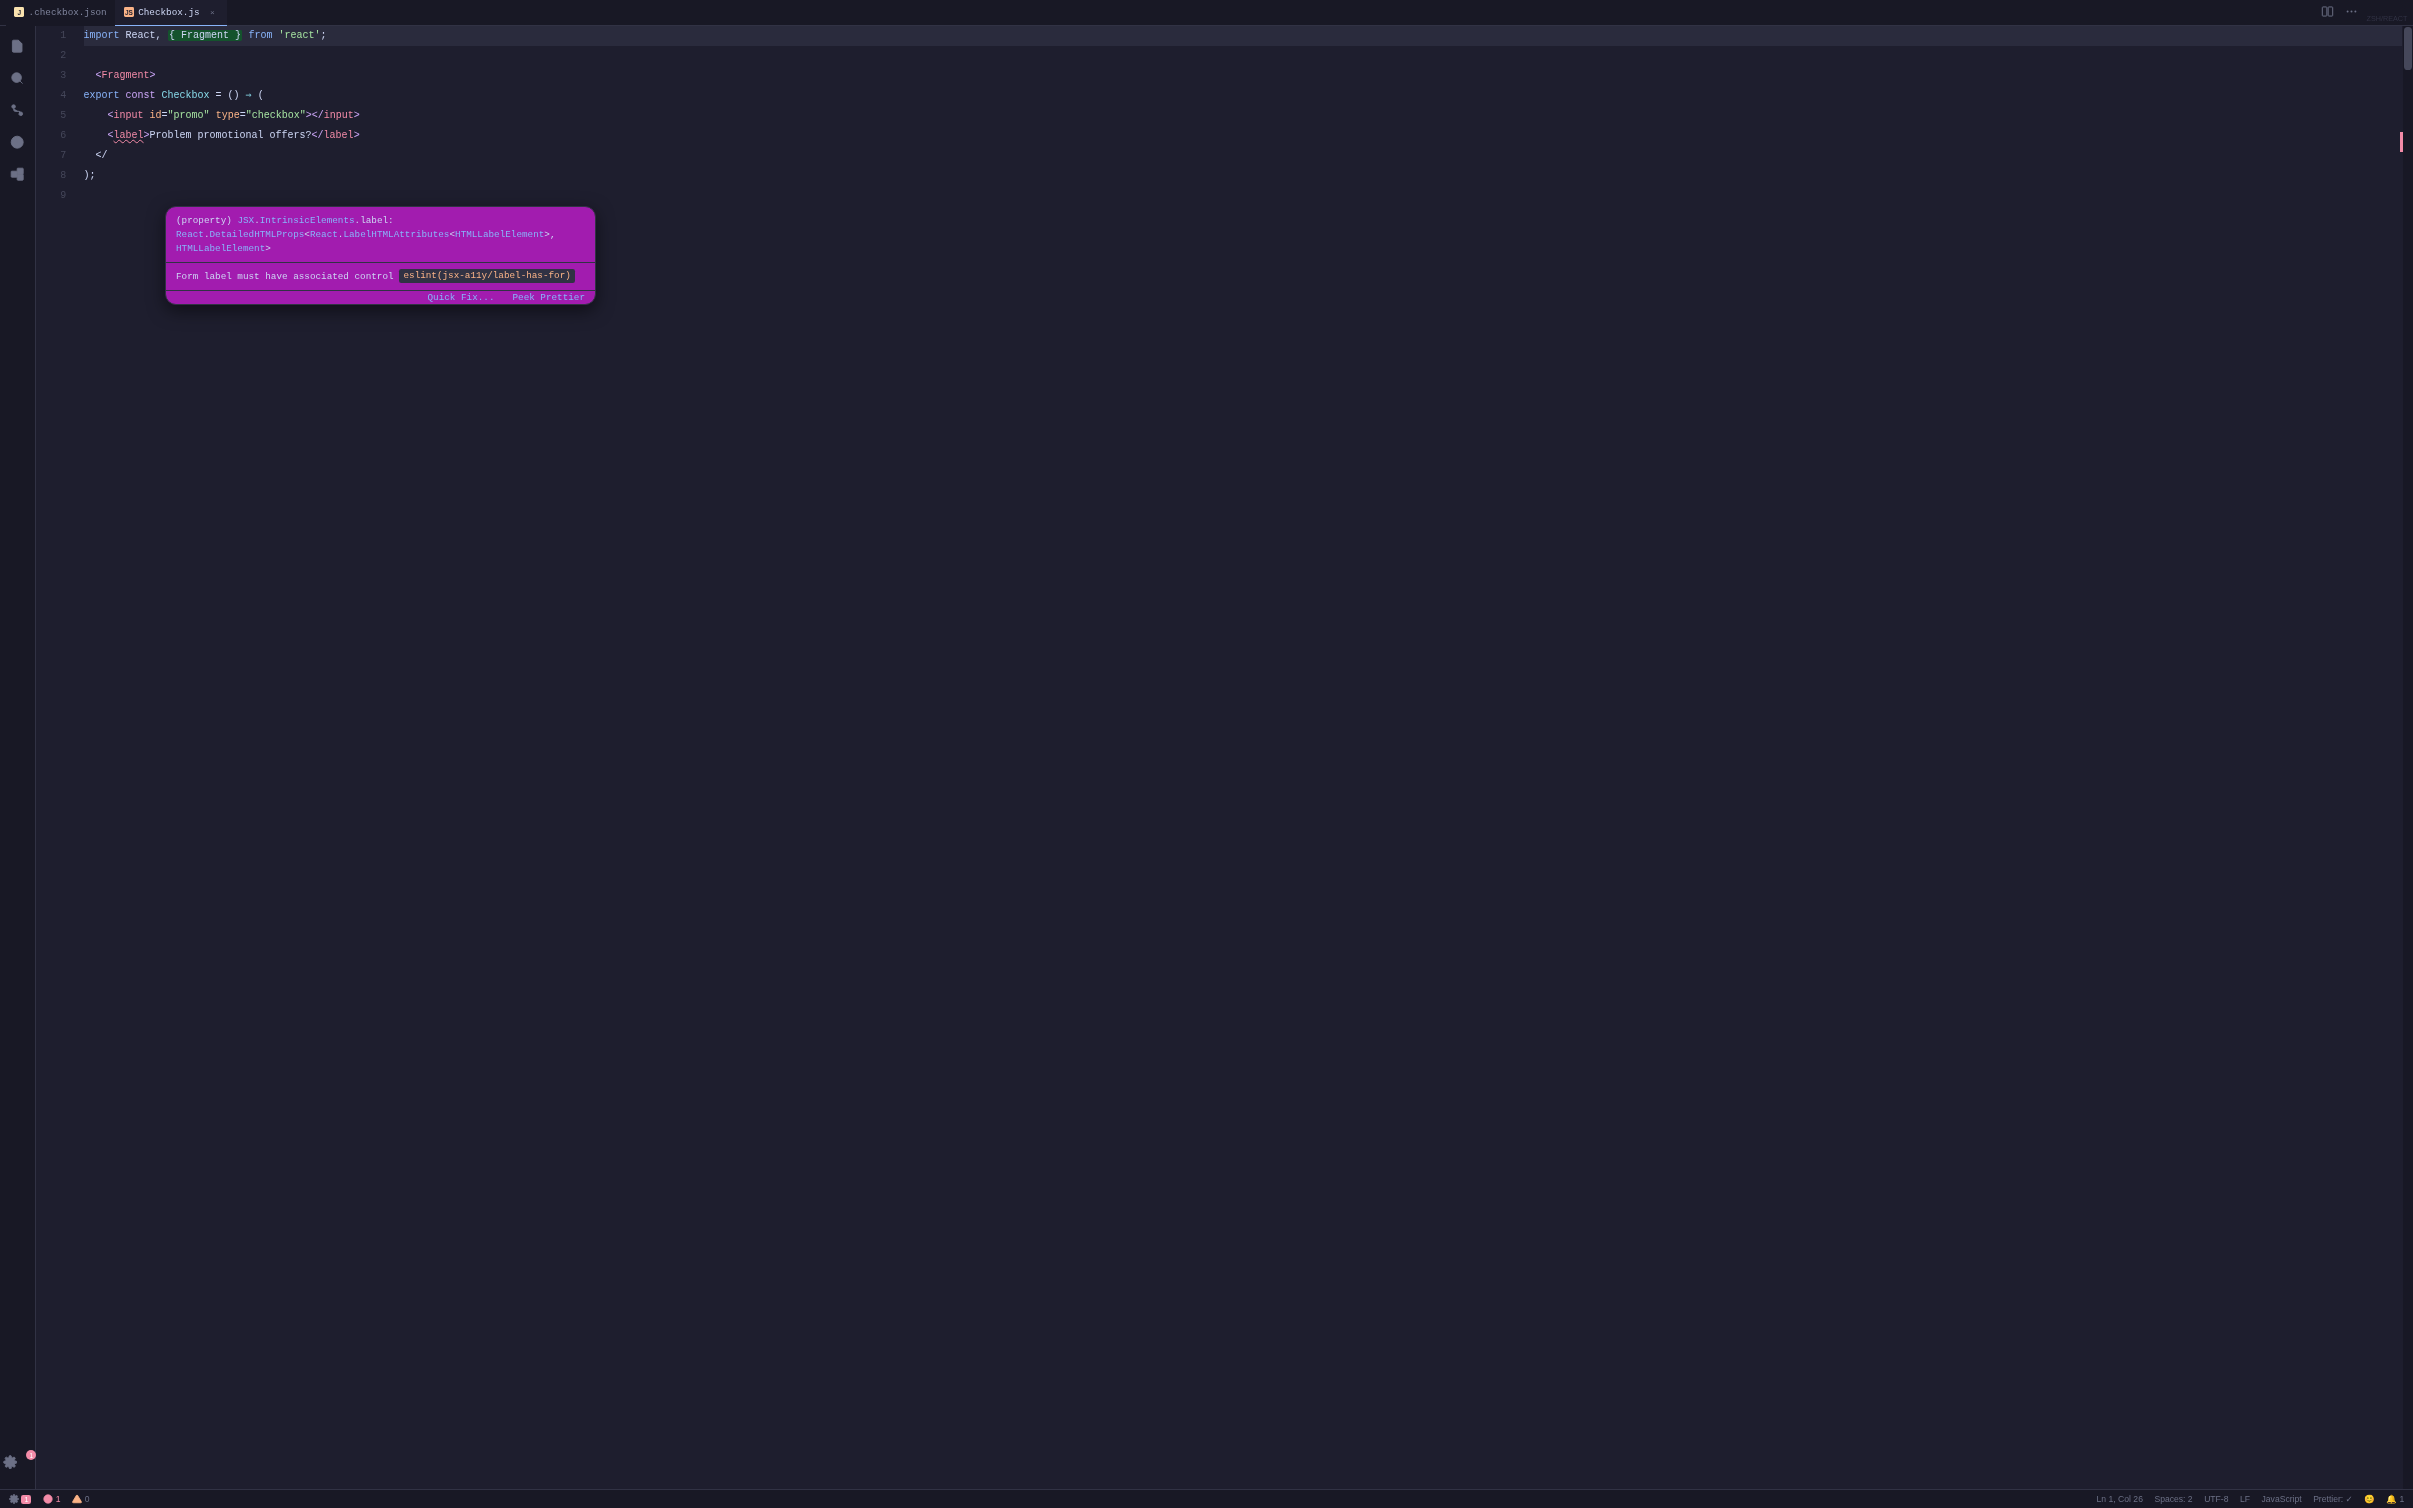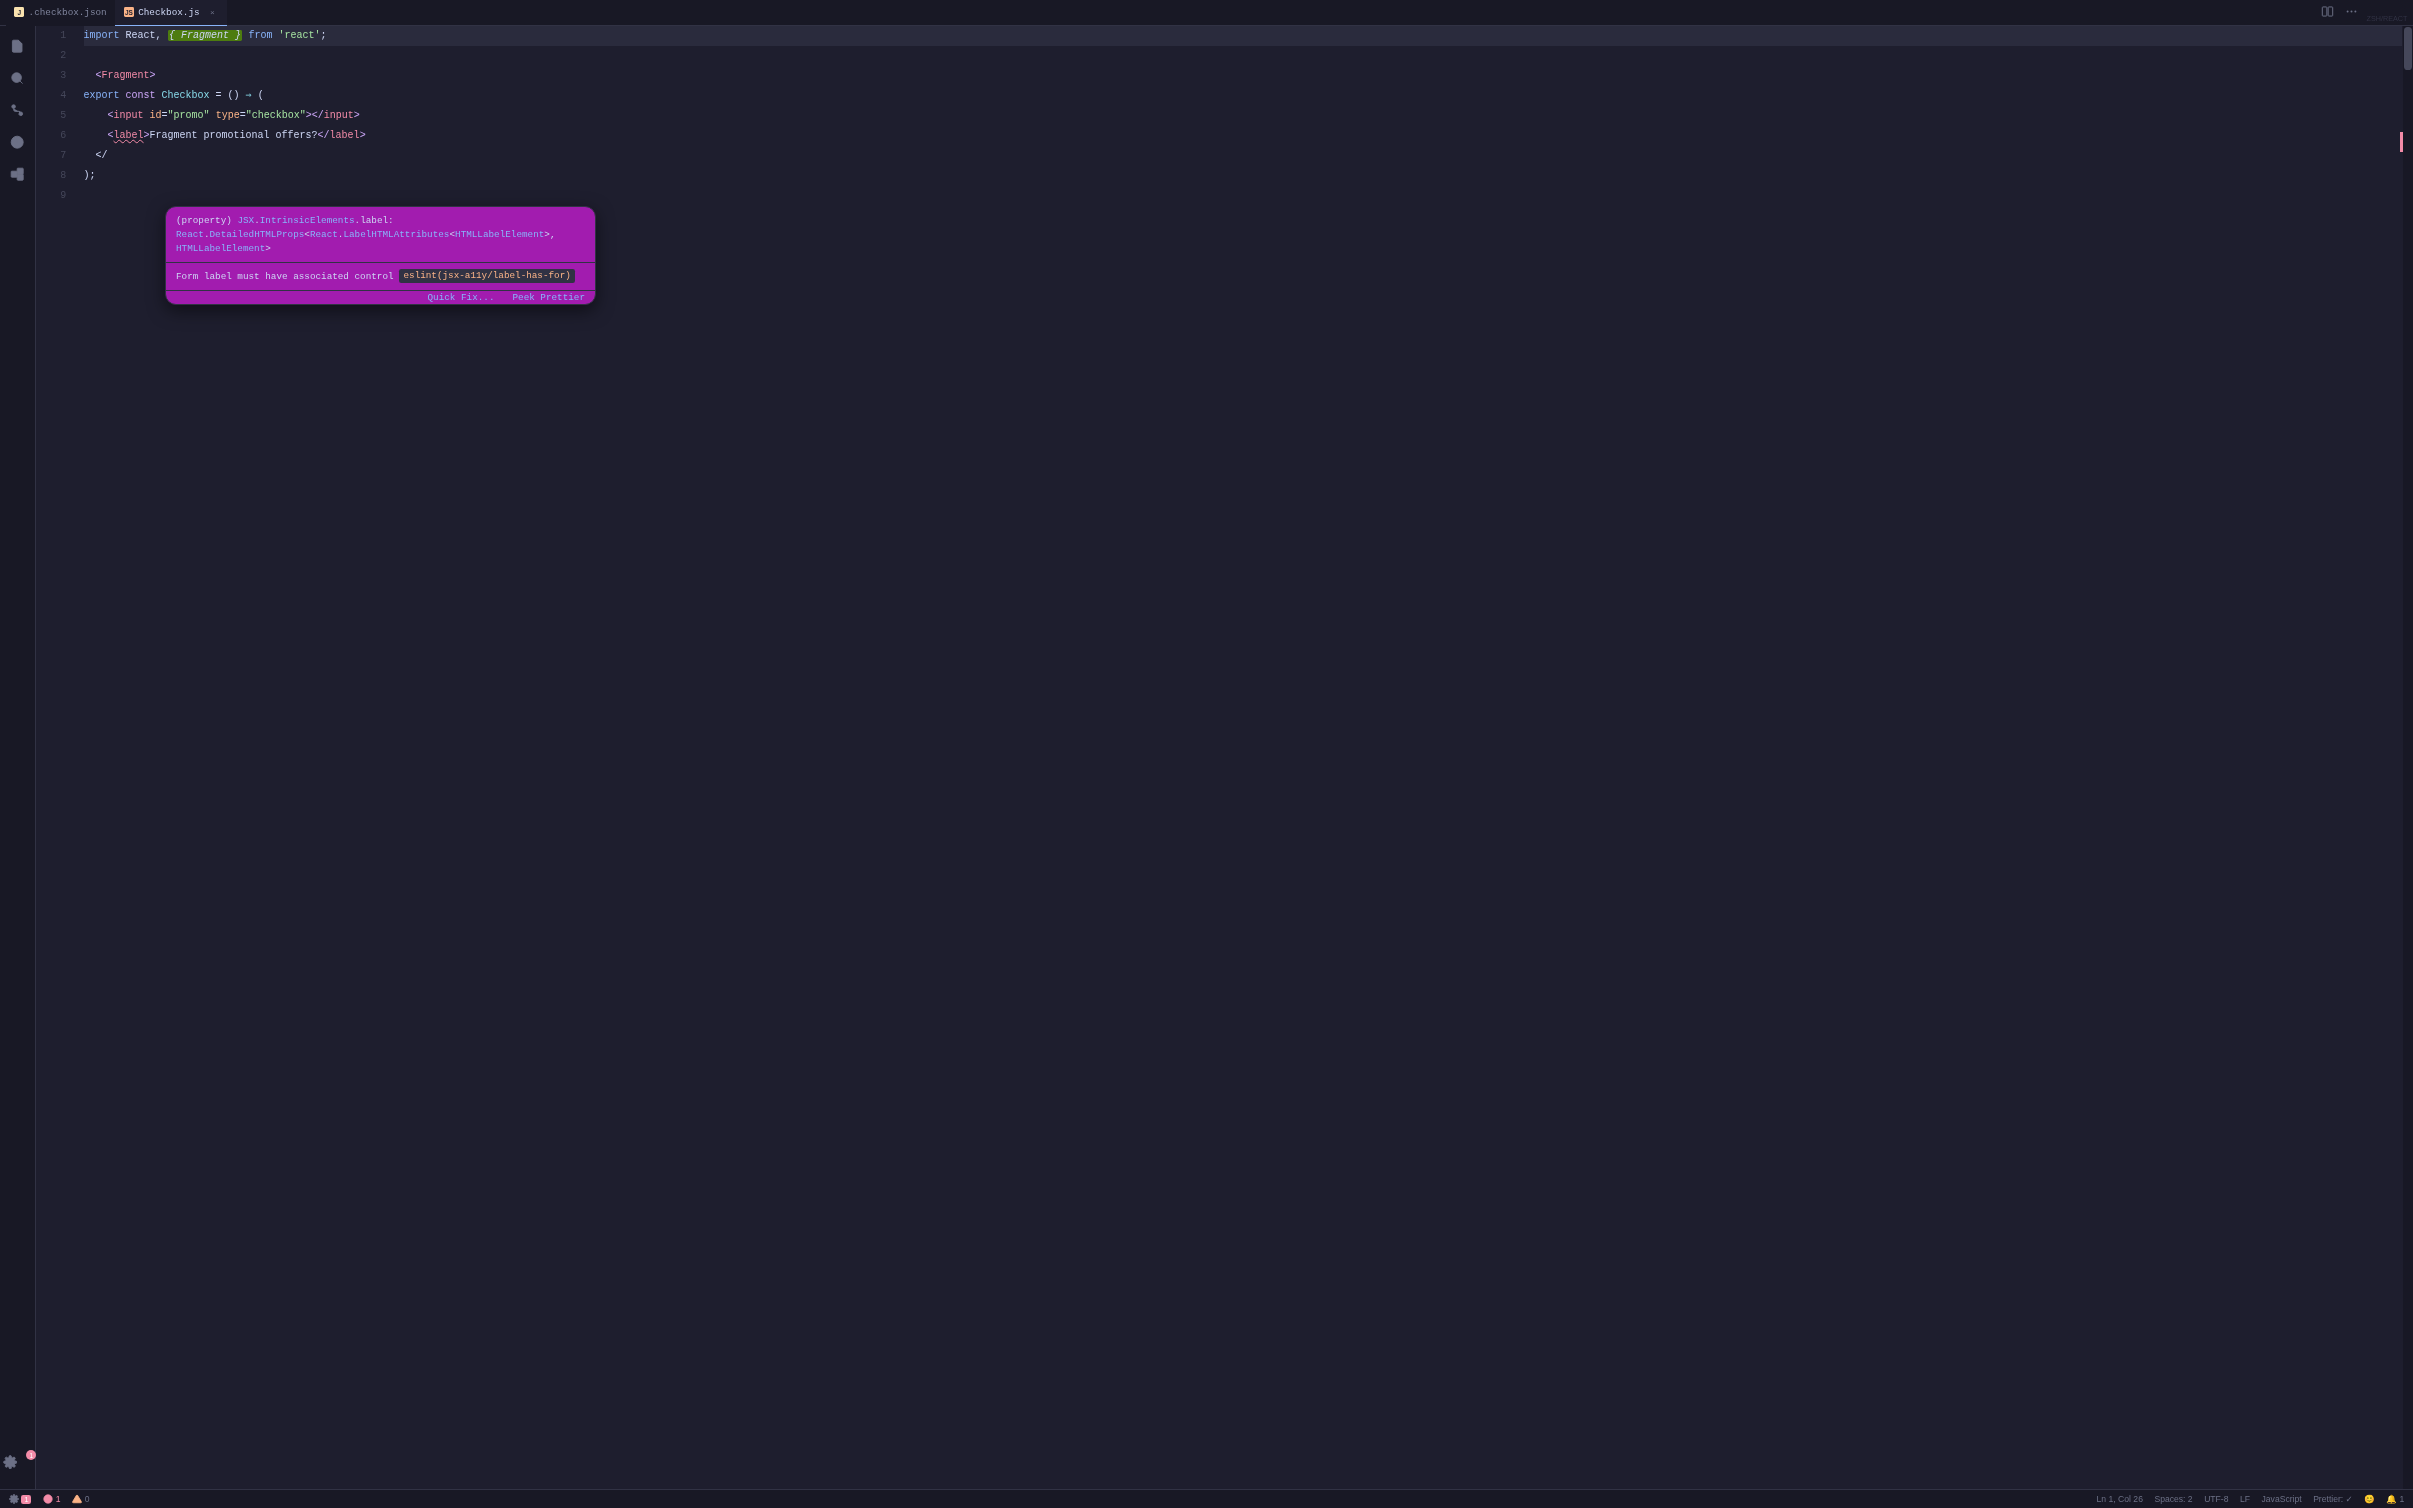--- a/index.html
+++ b/index.html
@@ -182,21 +182,21 @@
     .fn { color: #89dceb; } 
     .str { color: #a6e3a1; } 
     .component { color: #f38ba8; } 
     .attr-name { color: #fab387; } 
     .attr-val { color: #a6e3a1; } 
     .punct { color: #cdd6f4; } 
     .arrow { color: #89dceb; }
     .tag-bracket { color: #cba6f7; }
     .tag-name { color: #f38ba8; }
     .plain { color: #cdd6f4; }
-    .highlight-bg { background: #4d7c0f; border-radius: 1.4px; padding: 0 1.4px; font-style: italic; }
+    .highlight-bg { background: #14532d; border-radius: 1.4px; padding: 0 1.4px; }
 
     
     .scrollbar-track {
       position: absolute;
       right: 0;
       top: 0;
       bottom: 0;
       width: 10px;
       background: #181825;
     }
@@ -448,21 +448,21 @@
           <span class="code-line active-line"><span class="kw-import">import</span><span class="plain"> React, </span><span class="highlight-bg"><span class="punct">{ </span><span class="plain">Fragment</span><span class="punct"> }</span></span><span class="plain"> </span><span class="kw-import">from</span><span class="plain"> </span><span class="str">'react'</span><span class="plain">;</span></span>
 
           <span class="code-line"> </span>
 
           <span class="code-line"><span class="plain">  </span><span class="tag-bracket">&lt;</span><span class="component">Fragment</span><span class="tag-bracket">&gt;</span></span>
 
           <span class="code-line"><span class="kw-import">export</span><span class="plain"> </span><span class="kw">const</span><span class="plain"> </span><span class="fn">Checkbox</span><span class="plain"> = () </span><span class="arrow">⇒</span><span class="plain"> (</span></span>
 
           <span class="code-line"><span class="plain">    </span><span class="tag-bracket">&lt;</span><span class="tag-name">input</span><span class="plain"> </span><span class="attr-name">id</span><span class="punct">=</span><span class="attr-val">"promo"</span><span class="plain"> </span><span class="attr-name">type</span><span class="punct">=</span><span class="attr-val">"checkbox"</span><span class="tag-bracket">&gt;&lt;/</span><span class="tag-name">input</span><span class="tag-bracket">&gt;</span></span>
 
-          <span class="code-line"><span class="plain">    </span><span class="tag-bracket">&lt;</span><span class="squiggly"><span class="tag-name">label</span></span><span class="tag-bracket">&gt;</span><span class="plain">Fragment promotional offers?</span><span class="tag-bracket">&lt;/</span><span class="tag-name">label</span><span class="tag-bracket">&gt;</span></span>
+          <span class="code-line"><span class="plain">    </span><span class="tag-bracket">&lt;</span><span class="squiggly"><span class="tag-name">label</span></span><span class="tag-bracket">&gt;</span><span class="plain">Problem promotional offers?</span><span class="tag-bracket">&lt;/</span><span class="tag-name">label</span><span class="tag-bracket">&gt;</span></span>
 
           <span class="code-line"><span class="plain">  &lt;/</span></span>
 
           <span class="code-line"><span class="plain">);</span></span>
 
           <span class="code-line"> </span>
 
         </div>
 
       </div>

